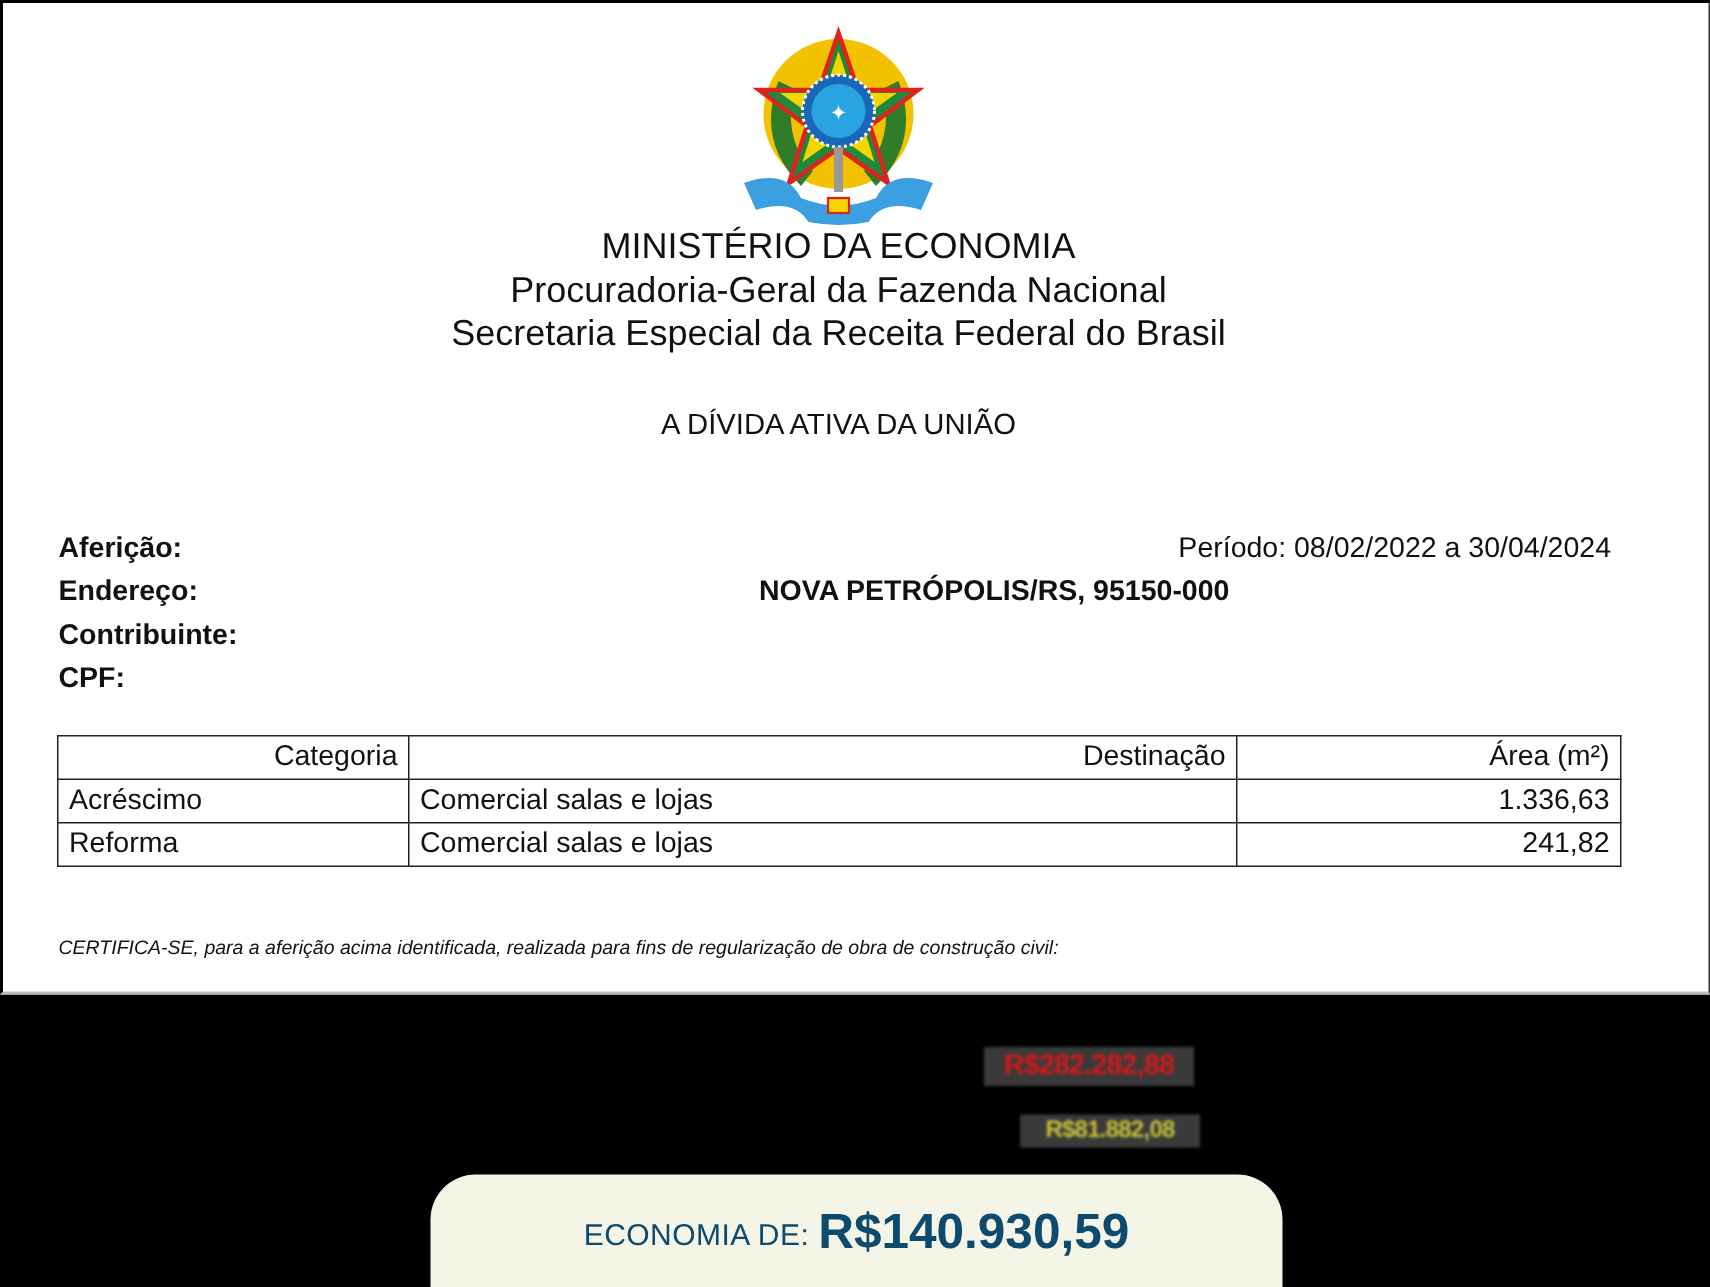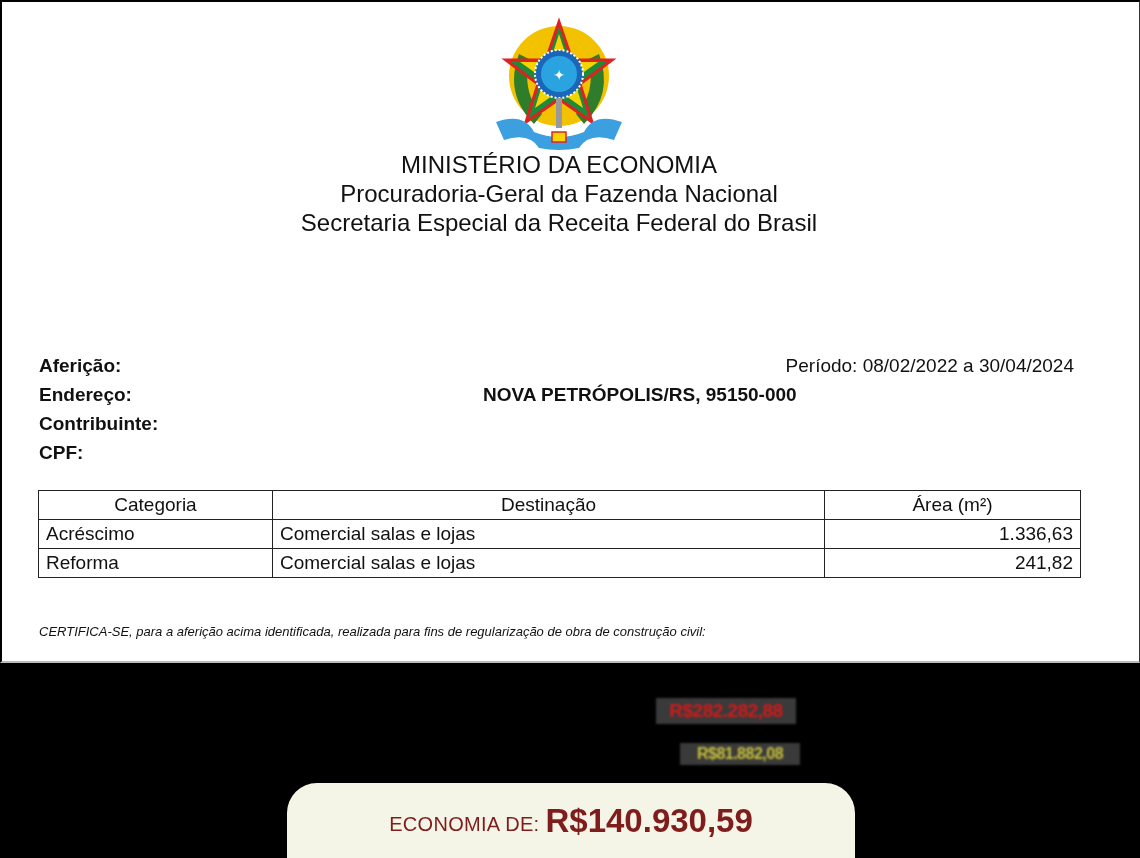--- a/index.html
+++ b/index.html
@@ -13,25 +13,25 @@
   }
 
   .coat { position: absolute; left: 492px; top: 12px; width: 130px; height: 140px; }
 
   .header-lines { position: absolute; left: 0; top: 148px; width: 1114px; text-align: center; font-size: 24px; line-height: 29px; }
 
   .title { position: absolute; left: 20px; top: 268px; width: 1074px; text-align: center; font-size: 19.5px; line-height: 26px; }
 
   .meta { position: absolute; left: 37px; top: 349px; font-weight: bold; font-size: 19px; line-height: 29px; }
   .periodo { position: absolute; right: 65px; top: 349px; font-weight: normal; font-size: 19px; line-height: 29px; }
-  .endereco-val { position: absolute; left: 481px; top: 378px; font-weight: bold; font-size: 19px; line-height: 29px; }
+  .endereco-val { position: absolute; left: 504px; top: 378px; font-weight: bold; font-size: 19px; line-height: 29px; }
 
   table.areas { position: absolute; left: 36px; top: 488px; width: 1043px; border-collapse: collapse; font-size: 19px; }
   table.areas th, table.areas td { border: 1.5px solid #222; height: 29px; padding: 0 7px; font-weight: normal; }
-  table.areas th { text-align: center; }
+  table.areas th { text-align: right; }
   table.areas td.num { text-align: right; padding-left: 44px; }
   table.areas col.c1 { width: 234px; }
   table.areas col.c2 { width: 552px; }
 
   .certifica { position: absolute; left: 37px; top: 616px; width: 1050px; font-size: 13px; line-height: 28px; font-style: italic; }
 
   .blur-red {
     position: absolute; left: 656px; top: 698px; width: 140px; height: 26px;
     background: #3a3a3a; color: #d21a1a; font-weight: bold; font-size: 19px;
     line-height: 26px; text-align: center; filter: blur(1.2px); letter-spacing: -0.5px;
@@ -39,21 +39,21 @@
   .blur-yellow {
     position: absolute; left: 680px; top: 743px; width: 120px; height: 22px;
     background: #3a3a3a; color: #c8c23c; font-weight: bold; font-size: 16px;
     line-height: 22px; text-align: center; filter: blur(1.2px); letter-spacing: -0.5px;
   }
 
   .savings {
     position: absolute; left: 287px; top: 783px; width: 568px; height: 75px;
     background: #f4f5e6; border-radius: 30px 30px 0 0;
     display: flex; align-items: center; justify-content: center; gap: 6px;
-    color: #7f1d1d;
+    color: #0c4a6e;
   }
   .savings .label { font-size: 20px; letter-spacing: 0.3px; padding-top: 8px; }
   .savings .value { font-size: 33px; font-weight: bold; text-align: center; }
 </style>
 </head>
 <body>
 
 <div class="doc">
   <div class="coat">
     <svg width="130" height="140" viewBox="0 0 130 140">
@@ -71,20 +71,21 @@
     </svg>
   </div>
 
   <div class="header-lines">
     <div>MINISTÉRIO DA ECONOMIA</div>
     <div>Procuradoria-Geral da Fazenda Nacional</div>
     <div>Secretaria Especial da Receita Federal do Brasil</div>
   </div>
 
   <div class="title">
+    <div>A DÍVIDA ATIVA DA UNIÃO</div>
   </div>
 
   <div class="meta">
     <div>Aferição:</div>
     <div>Endereço:</div>
     <div>Contribuinte:</div>
     <div>CPF:</div>
   </div>
   <div class="periodo">Período: 08/02/2022 a 30/04/2024</div>
   <div class="endereco-val">NOVA PETRÓPOLIS/RS, 95150-000</div>

